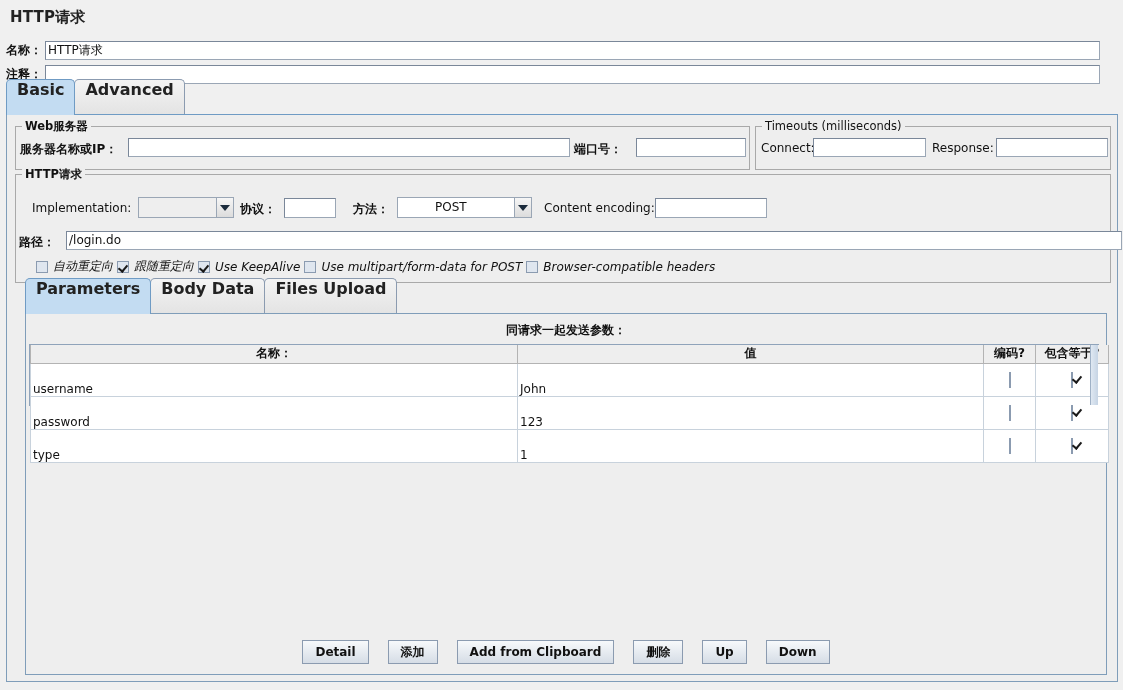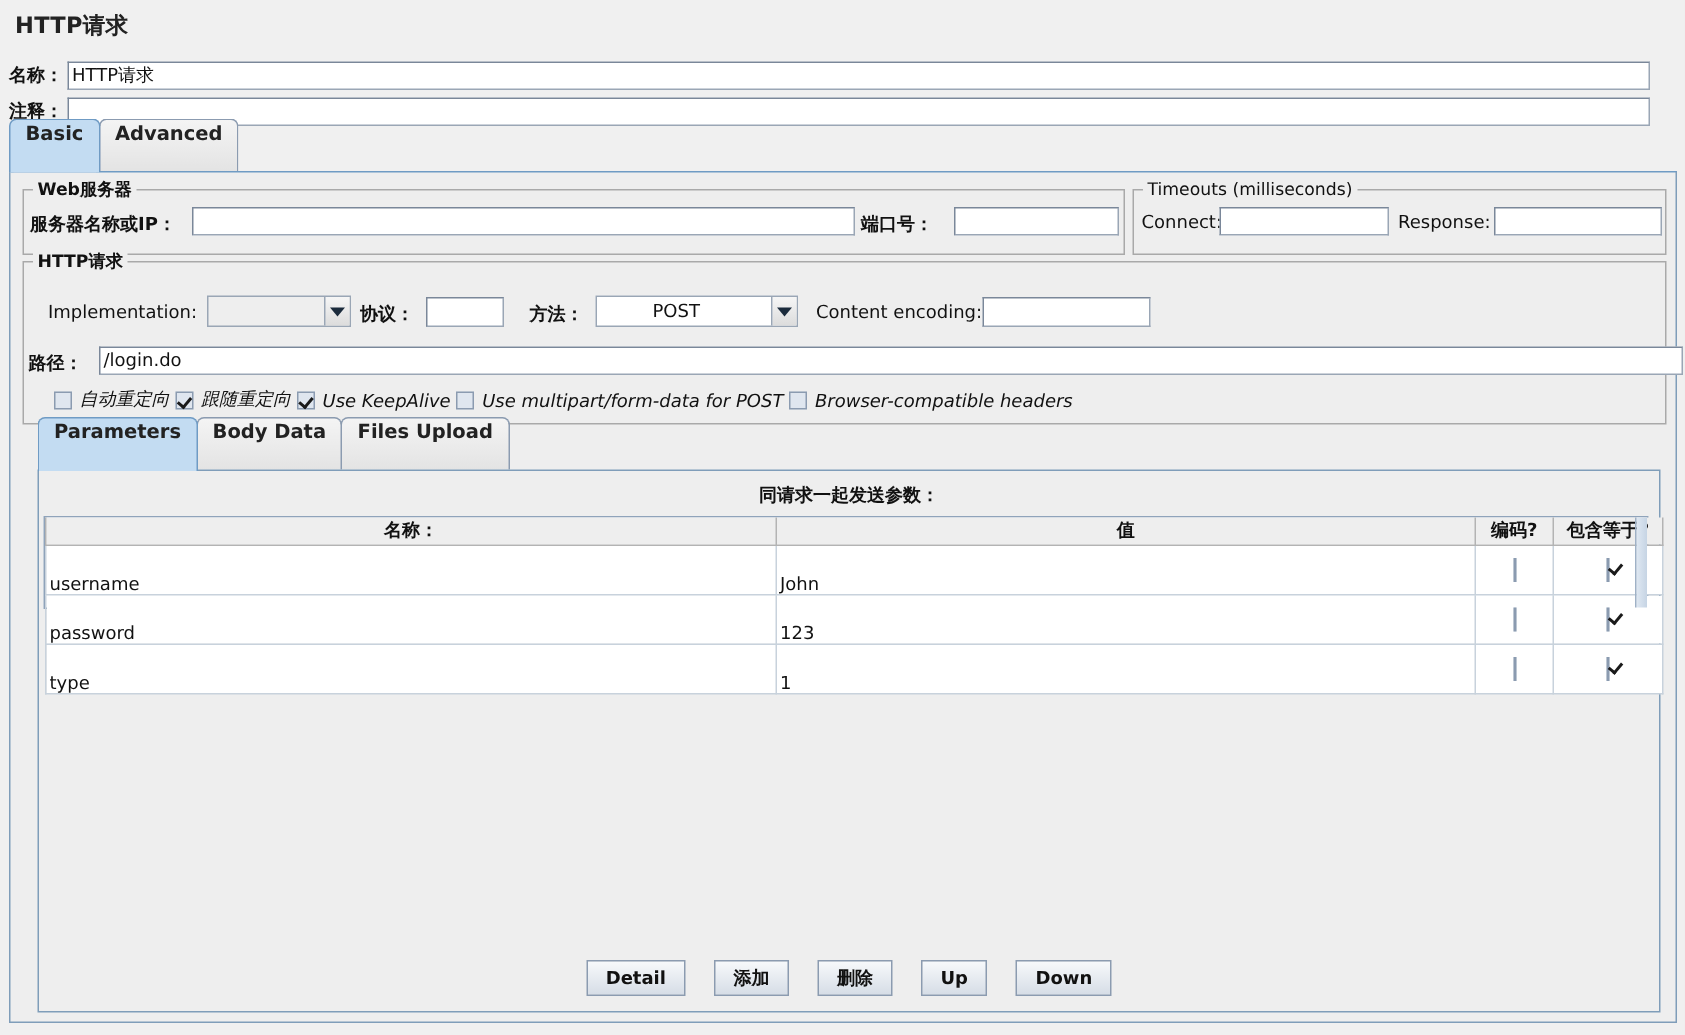--- a/index.html
+++ b/index.html
@@ -42,21 +42,21 @@
   #name-row { top: 41px; width: 1112px; }
   #name-row .textfield { width: 1055px; }
   #comment-row { top: 65px; width: 1112px; }
   #comment-row .textfield { width: 1055px; }
 
   
   .tabstrip { position: absolute; left: 6px; top: 94px; height: 21px; display: flex; align-items: flex-end; }
   .tab {
     height: 36px; line-height: 19px;
     padding: 0 10px;
-    font-size: 13px; font-weight: bold;
+    font-size: 16px; font-weight: bold;
     border: 1px solid #8b9bb0;
     border-bottom: none;
     border-radius: 5px 5px 0 0;
     background: linear-gradient(#f4f4f4, #e3e3e3);
     color: #222;
     margin-right: -1px;
     position: relative;
   }
   .tab.selected {
     background: #c3dcf2;
@@ -340,20 +340,21 @@
               </td>
             </tr>
           </tbody>
         </table>
         <div class="scrolledge"></div>
       </div>
 
       <div class="btnrow">
         <div class="btn">Detail</div>
         <div class="btn">添加</div>
+        <div class="btn">Add from Clipboard</div>
         <div class="btn">删除</div>
         <div class="btn">Up</div>
         <div class="btn">Down</div>
       </div>
     </div>
 
   </div>
 </div>
 
 </body></html>

